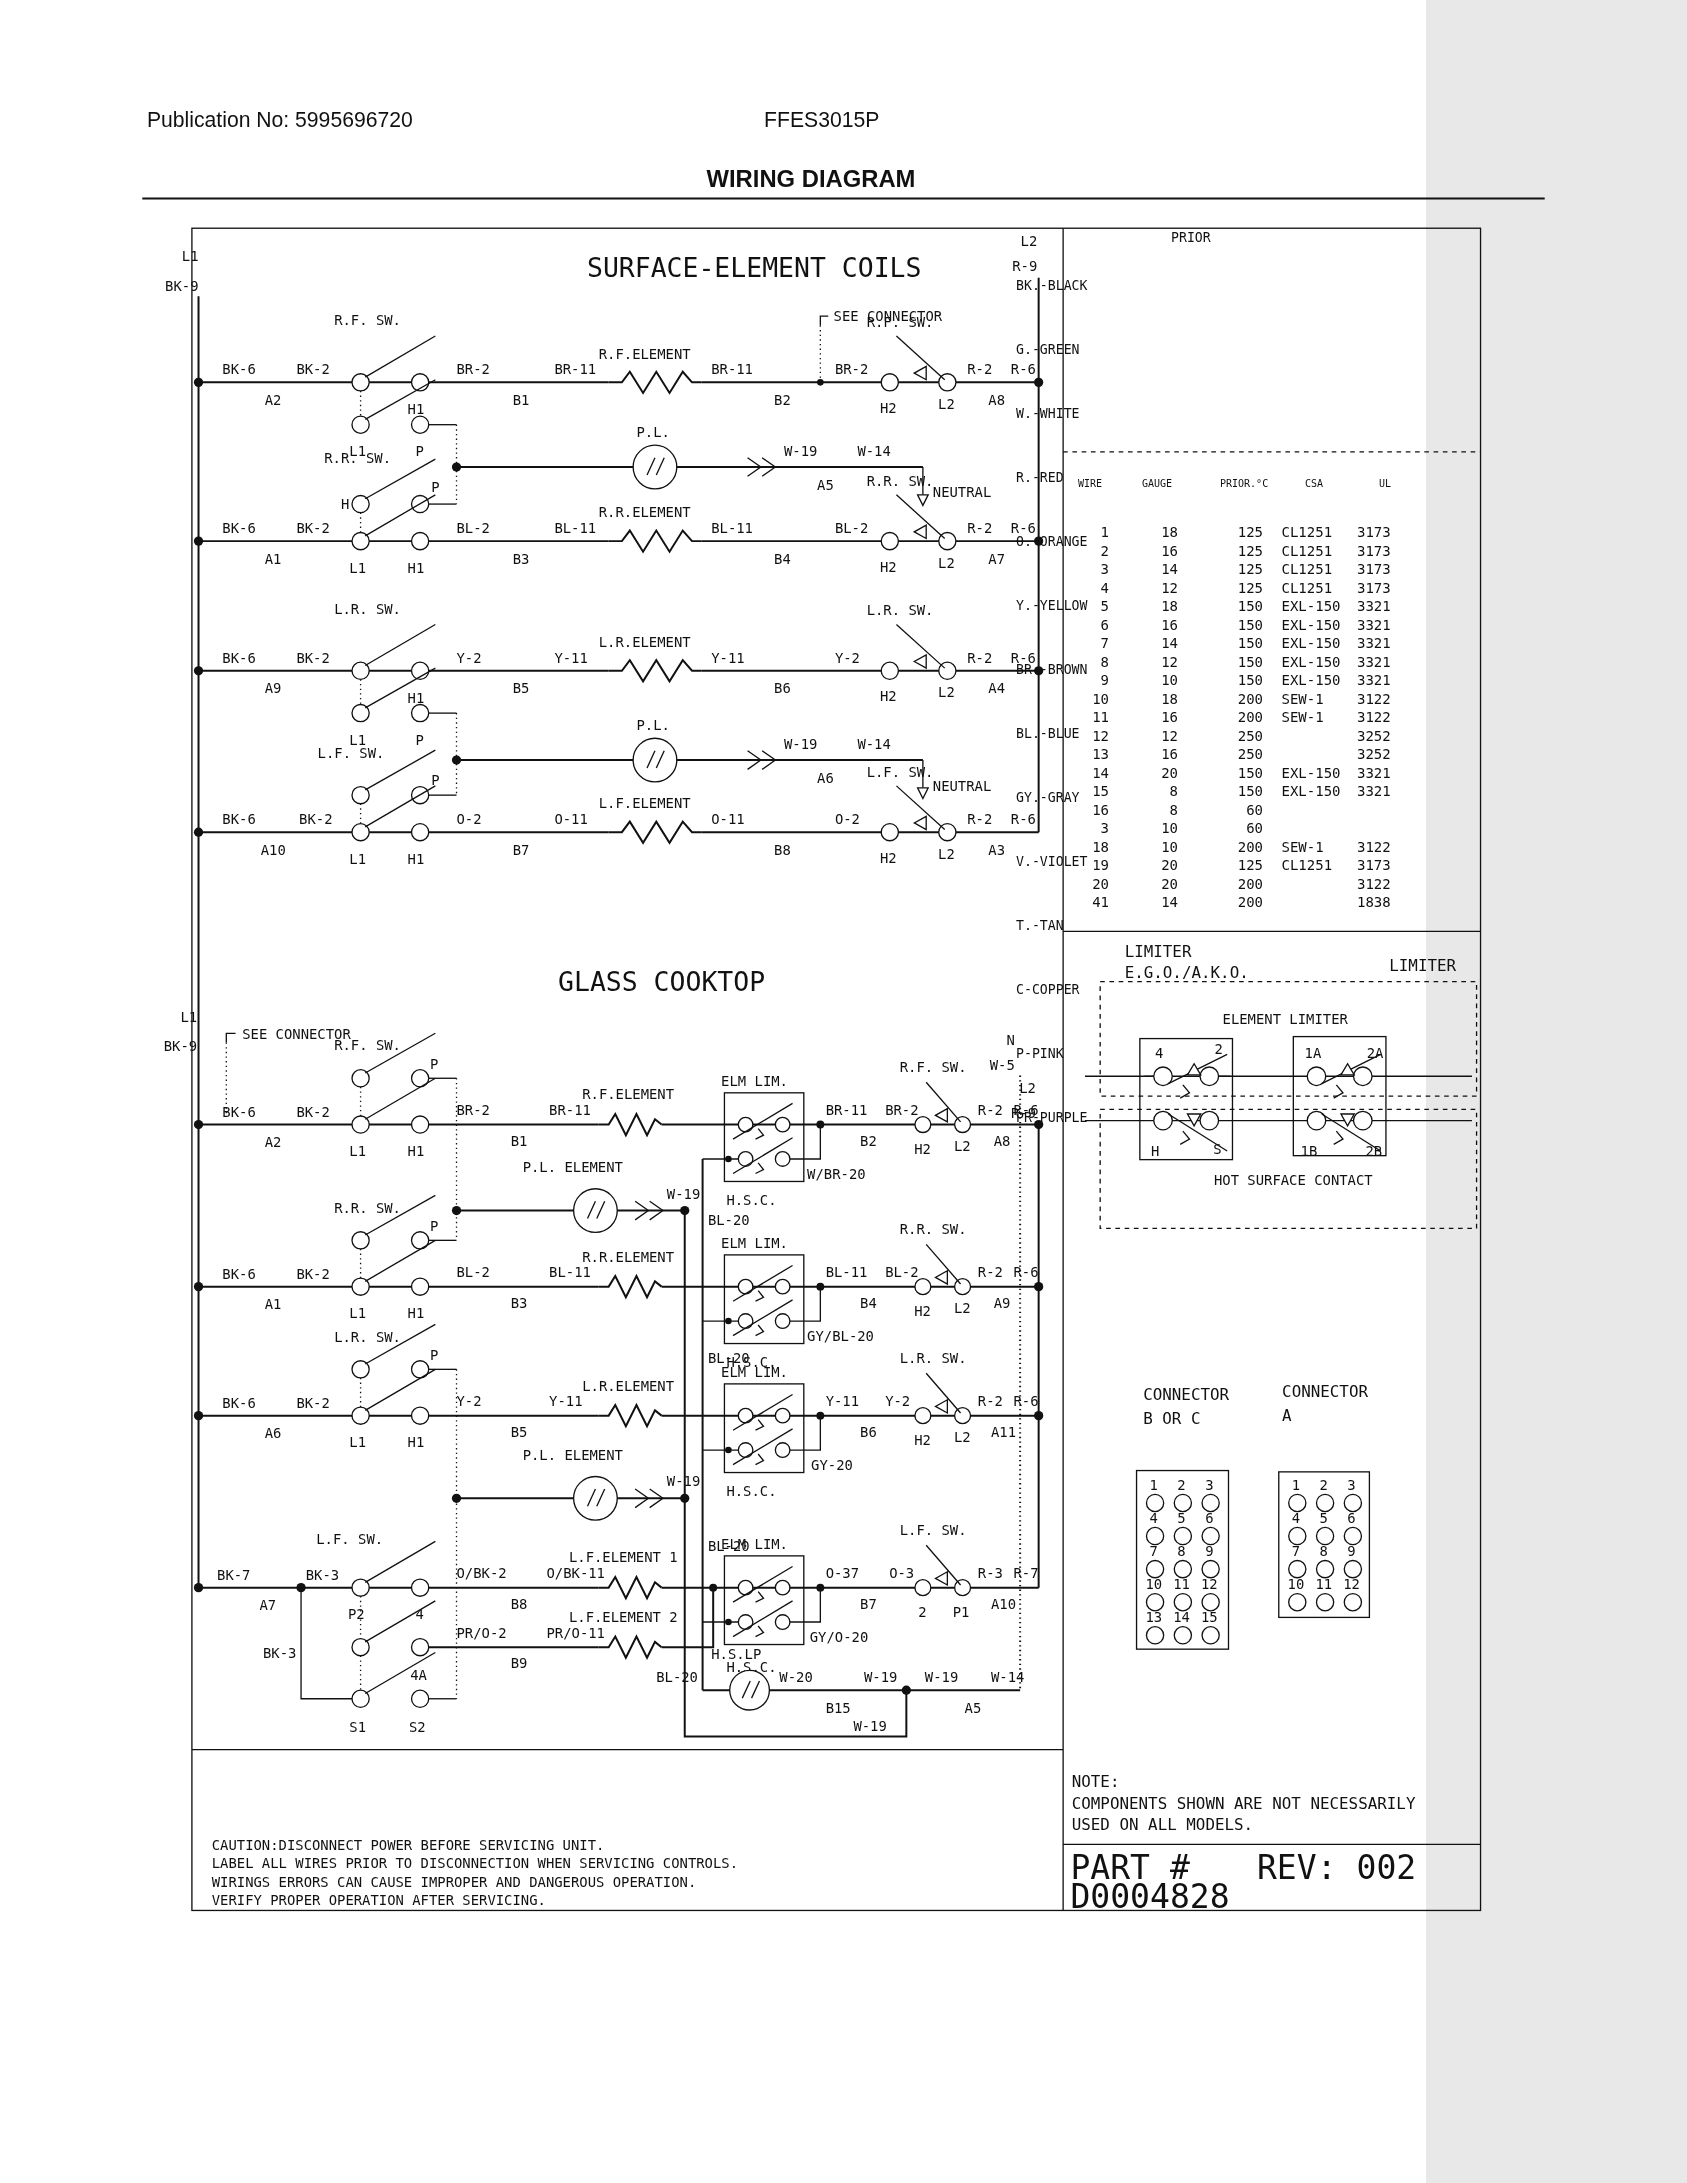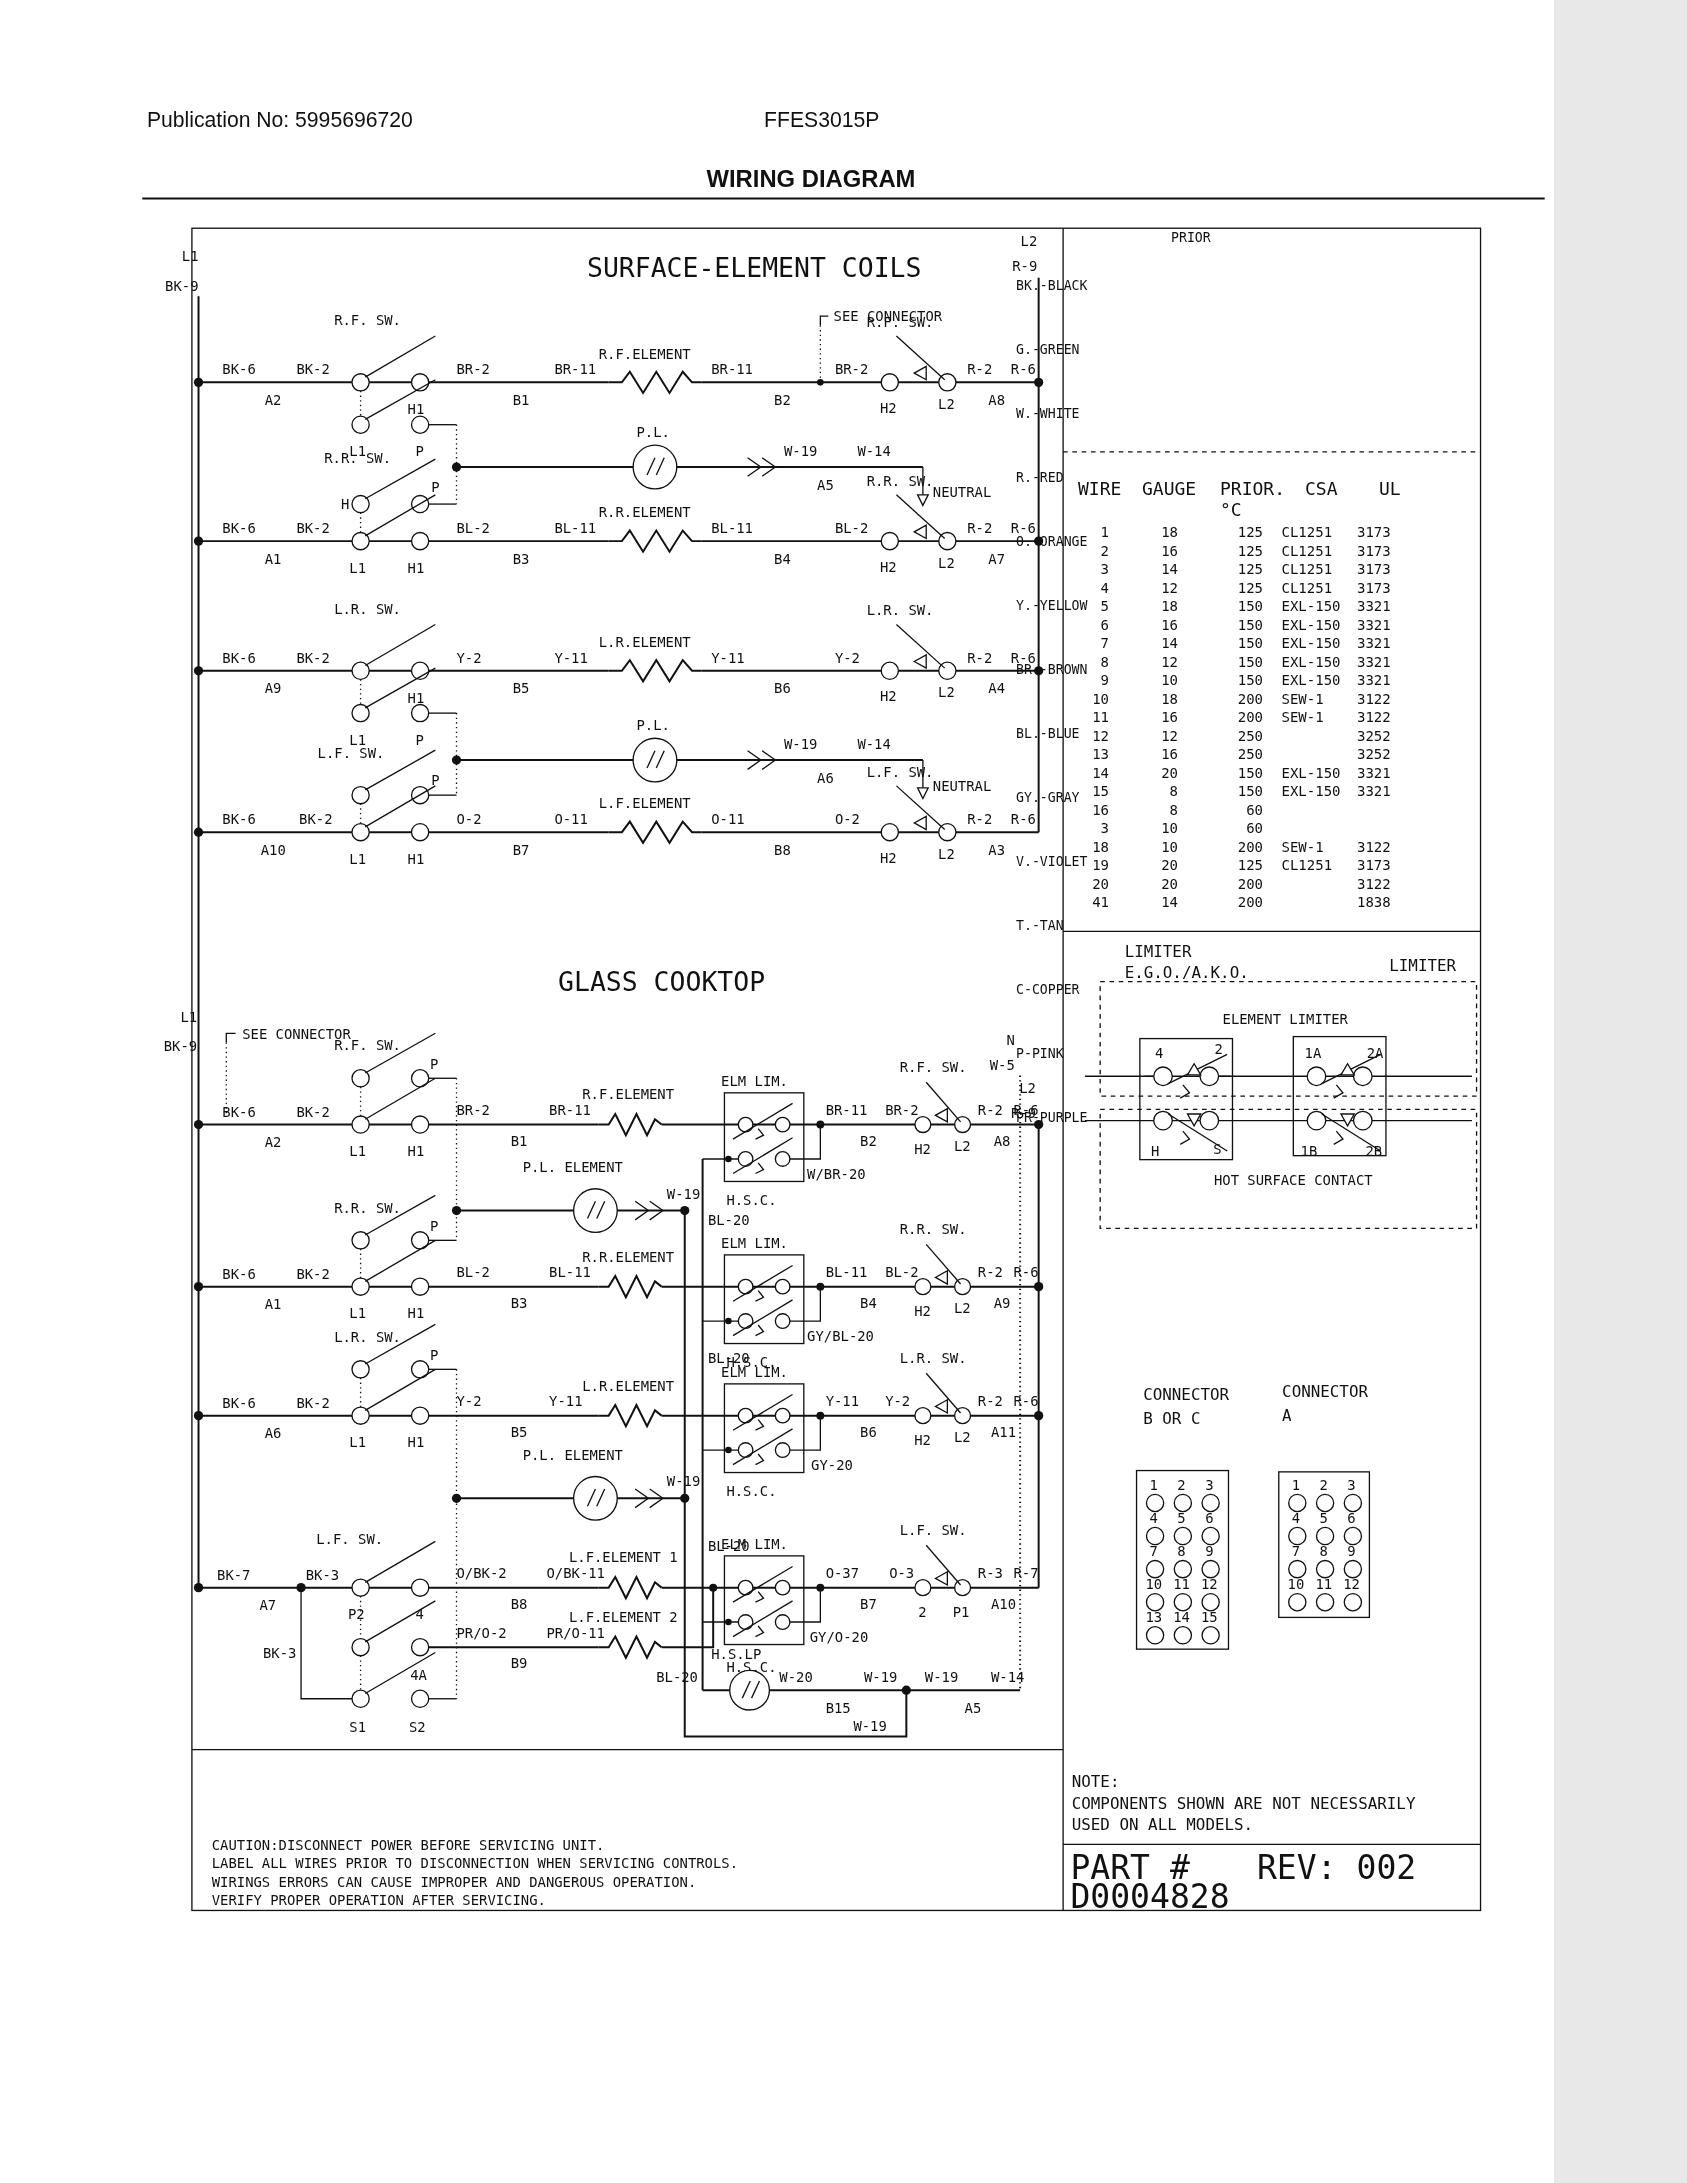--- a/index.html
+++ b/index.html
@@ -1,16 +1,16 @@
 <!DOCTYPE html>
 <html style="font-size:10.6px"><head>
 <meta charset="utf-8">
 <style>
   html,body{margin:0;padding:0;background:#e8e8e8}
-  .page{position:relative;width:1554px;height:2183px;background:#ffffff;
+  .page{position:relative;width:1426px;height:2183px;background:#ffffff;
         font-family:"DejaVu Sans Mono",monospace;color:#111}
   svg{position:absolute;left:0;top:0}
   svg text{font-family:"DejaVu Sans Mono",monospace;font-size:21px;fill:#111}
   svg text.hd{font-family:"Liberation Sans",sans-serif;font-size:32px}
   svg text.hdb{font-family:"Liberation Sans",sans-serif;font-size:36px;font-weight:bold}
   svg text.ttl{font-size:40px}
   svg text.big{font-size:50px}
   svg text.mid{font-size:24px}
   svg text.end{text-anchor:end}
   svg text.mdl{text-anchor:middle}
@@ -18,21 +18,21 @@
   .w3{stroke-width:3}
   circle.c{fill:#fff}
   circle.dot{fill:#111;stroke:none}
   .dash{stroke-dasharray:7 7}
   .dots{stroke-dasharray:2 5}
   .ov{position:absolute;font-size:13.2px;line-height:16px;white-space:pre}
   .wt{position:absolute;display:grid;grid-template-columns:34px 69px 85px 86px 60px;
       grid-auto-rows:18.5px;font-size:14px}
   .wt span{display:block}
   .ra{text-align:right}
-  .wth{position:absolute;display:grid;grid-template-columns:64px 78px 85px 74px 40px;font-size:18px}
+  .wth{position:absolute;display:grid;grid-template-columns:64px 78px 85px 74px 40px;font-size:10px}
 </style>
 </head>
 <body>
 
 <div class="page">
 
 <svg width="1687" height="2183" viewBox="0 0 2550 3300">
 
   <g>
     <text class="hd" x="222" y="192">Publication No: 5995696720</text>

